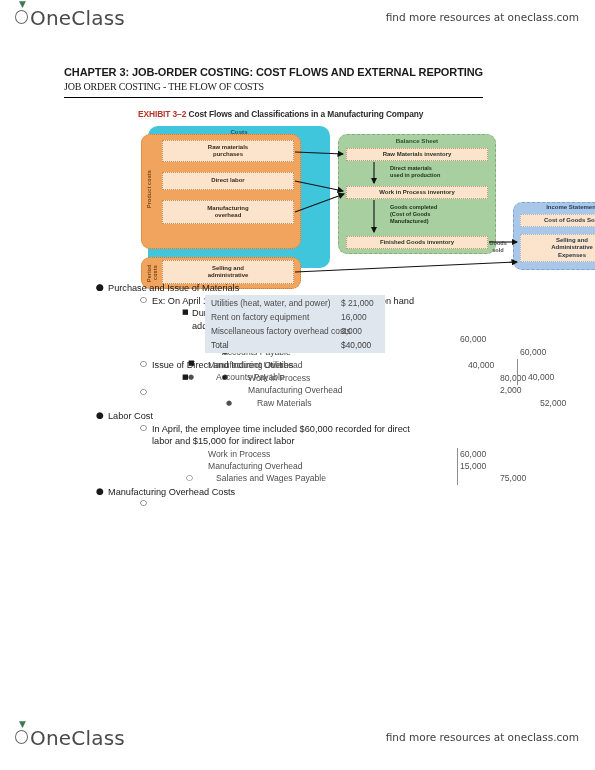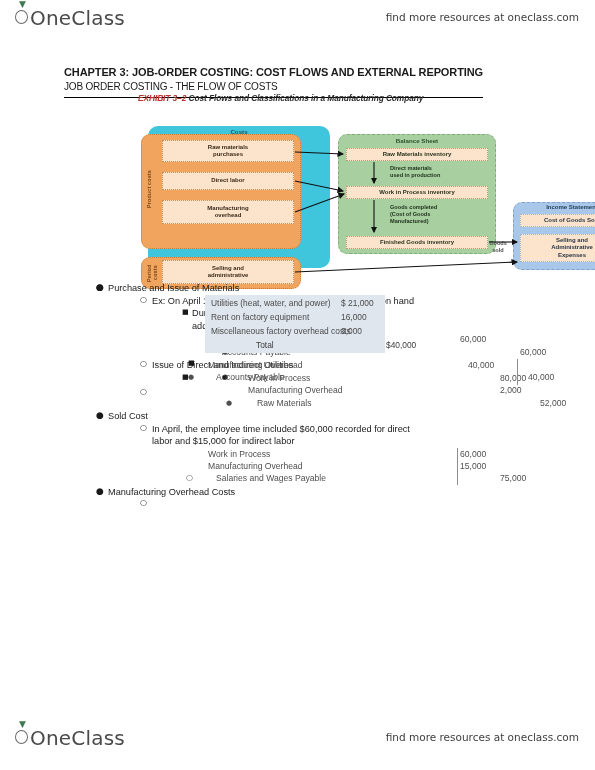--- a/index.html
+++ b/index.html
@@ -43,24 +43,25 @@
   .doc-title {
     position:absolute; left:64px; top:66px;
     font-size:11px; font-weight:bold; letter-spacing:-0.1px;
     border-bottom:1.3px solid #000; padding-bottom:19px;
     white-space:nowrap;
   }
   .doc-subtitle {
     position:absolute; left:64px; top:81px;
     font-size:10px; letter-spacing:-0.2px; white-space:nowrap;
     font-weight:400;
-  }
-
-  
-  .exhibit { position:absolute; left:138px; top:92px; width:420px;font-style:italic; }
+    font-family:Liberation Serif, serif;
+  }
+
+  
+  .exhibit { position:absolute; left:138px; top:108px; width:420px; }
   .exhibit-title { font-size:8.4px; font-weight:bold; color:#2b2b2b; line-height:12px; letter-spacing:-0.1px;}
   .exhibit-title .num { color:#b6342b; }
 
   
   .diagram { position:absolute; left:138px; top:124px; width:410px; height:160px; }
 
   .costs-panel{
     position:absolute; left:10px; top:2px; width:182px; height:142px;
     background:#3fc6dd; border-radius:10px;
   }
@@ -171,21 +172,21 @@
   }
 
   
   .costtable{
     position:absolute; left:205px; top:295px; width:180px;
     background:#dfe6ee; padding:1px 4px 1px 4px;
   }
   .ct-row{ position:relative; height:14px; line-height:14px; font-size:8.4px; color:#4a4a4a; }
   .ct-row .lbl{ position:absolute; left:2px; }
   .ct-row .amt{ position:absolute; left:132px; }
-  .ct-row.total .lbl,.ct-row.total .amt{ color:#3c3c3c;margin-left:45px; }
+  .ct-row.total .lbl,.ct-row.total .amt{ color:#3c3c3c; }
 </style>
 </head>
 <body>
 
 <div class="brandbar top">
   <div class="logo">
     <span class="logo-o-ring"></span>
     <span class="leaf">▼</span>
     <span class="logo-text">OneClass</span>
   </div>
@@ -314,21 +315,21 @@
     <span class="dr" style="left:500px">2,000</span>
   </div>
   <div class="je">
     <span class="bullet bl-disc2" style="left:226px;top:0">●</span>
     <span class="acct" style="left:257px">Raw Materials</span>
     <span class="cr" style="left:540px">52,000</span>
   </div>
 
   <div class="row b1" style="margin-top:1px">
     <span class="bullet bl-disc">●</span>
-    <span>Sold Cost</span>
+    <span>Labor Cost</span>
   </div>
   <div class="row b2 wrap" style="width:420px">
     <span class="bullet bl-circle">○</span>
     <span>In April, the employee time included $60,000 recorded for direct labor and $15,000 for indirect labor</span>
   </div>
   <div style="position:relative">
     <div class="rule-v" style="left:457px; top:0; height:37px;"></div>
     <div class="je">
       <span class="acct" style="left:208px">Work in Process</span>
       <span class="dr">60,000</span>

